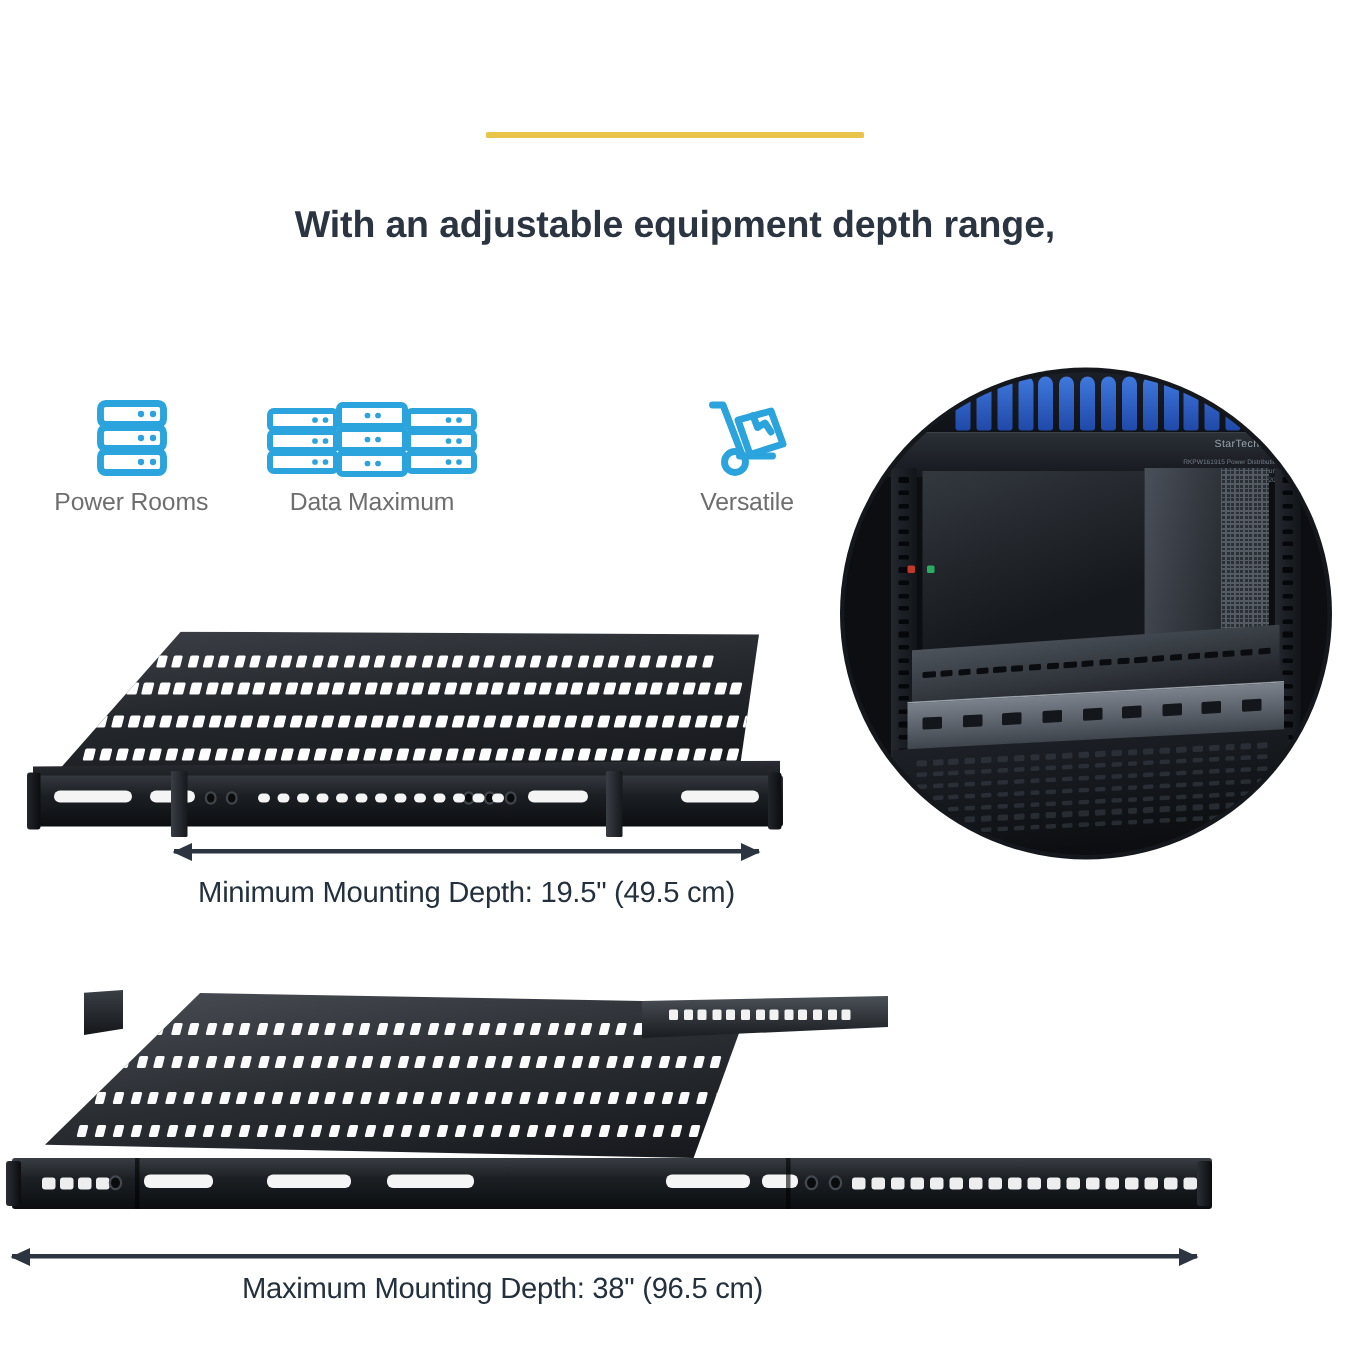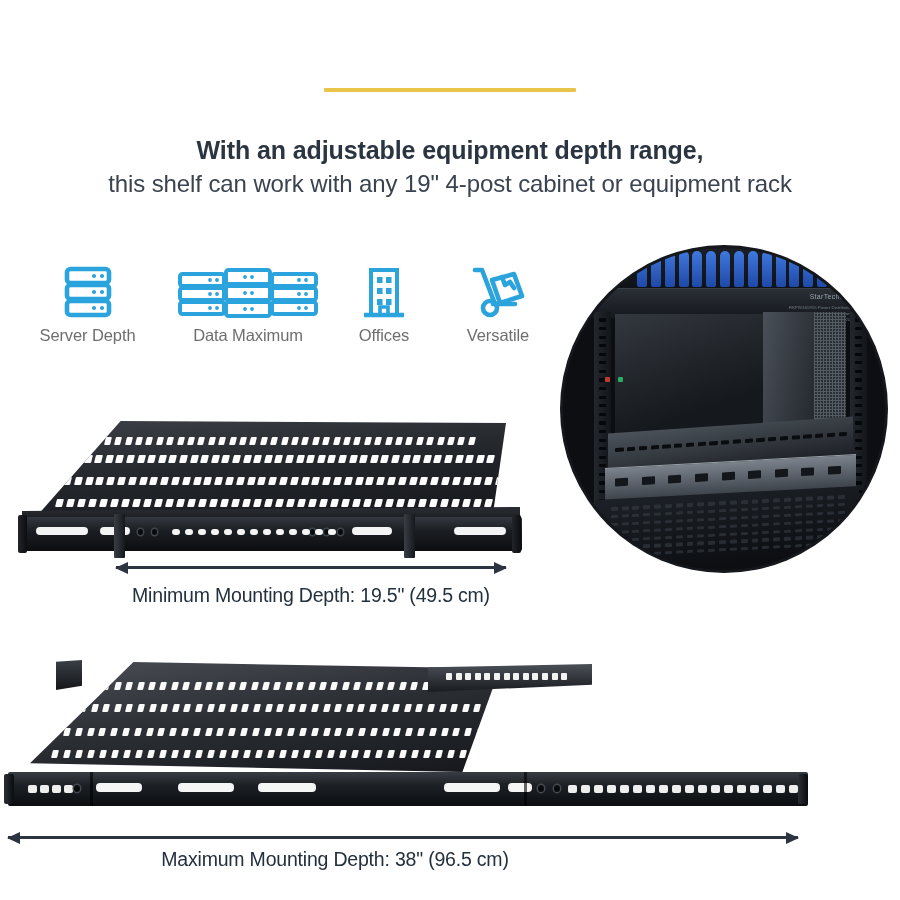--- a/index.html
+++ b/index.html
@@ -170,39 +170,38 @@
     font-size:19.5px;font-weight:400;color:#23303d;letter-spacing:-.2px;
   }
 </style>
 </head>
 <body>
 
 <div class="page">
 
   <div class="title-rule"></div>
   <div class="sub1">With an adjustable equipment depth range,</div>
-  <div class="sub2">this shelf can work with any 19" 4-post cabinet or equipment rack</div>
 
   <div class="icon-row">
 
     <div class="icon-cell" id="cell0">
       <div class="icon-art">
         <svg width="54" height="56" viewBox="0 0 54 56" fill="none" stroke="#2ba3dc" stroke-width="4.6">
           <rect x="6" y="5" width="42" height="14" rx="3.5"></rect>
           <rect x="6" y="21" width="42" height="14" rx="3.5"></rect>
           <rect x="6" y="37" width="42" height="14" rx="3.5"></rect>
           <circle cx="33" cy="12" r="2.1" fill="#2ba3dc" stroke="none"></circle>
           <circle cx="41" cy="12" r="2.1" fill="#2ba3dc" stroke="none"></circle>
           <circle cx="33" cy="28" r="2.1" fill="#2ba3dc" stroke="none"></circle>
           <circle cx="41" cy="28" r="2.1" fill="#2ba3dc" stroke="none"></circle>
           <circle cx="33" cy="44" r="2.1" fill="#2ba3dc" stroke="none"></circle>
           <circle cx="41" cy="44" r="2.1" fill="#2ba3dc" stroke="none"></circle>
         </svg>
       </div>
-      <div class="icon-label">Server Depth</div>
+      <div class="icon-label">Power Rooms</div>
     </div>
 
     <div class="icon-cell" id="cell1">
       <div class="icon-art">
         <svg width="142" height="56" viewBox="0 0 142 56" fill="none" stroke="#2ba3dc" stroke-width="4">
           <g>
             <rect x="3" y="10" width="44" height="12" rx="2.5"></rect>
             <rect x="3" y="24" width="44" height="12" rx="2.5"></rect>
             <rect x="3" y="38" width="44" height="12" rx="2.5"></rect>
             <circle cx="33" cy="16" r="1.9" fill="#2ba3dc" stroke="none"></circle>
@@ -232,36 +231,20 @@
             <circle cx="122" cy="30" r="1.9" fill="#2ba3dc" stroke="none"></circle>
             <circle cx="129" cy="30" r="1.9" fill="#2ba3dc" stroke="none"></circle>
             <circle cx="122" cy="44" r="1.9" fill="#2ba3dc" stroke="none"></circle>
             <circle cx="129" cy="44" r="1.9" fill="#2ba3dc" stroke="none"></circle>
           </g>
         </svg>
       </div>
       <div class="icon-label">Data Maximum</div>
     </div>
 
-    <div class="icon-cell" id="cell2">
-      <div class="icon-art">
-        <svg width="48" height="56" viewBox="0 0 48 56" fill="none" stroke="#2ba3dc" stroke-width="4">
-          <path d="M11 50V6h26v44"></path>
-          <line x1="4" y1="51" x2="44" y2="51" stroke-width="4.5"></line>
-          <rect x="17" y="13" width="5.5" height="6" fill="#2ba3dc" stroke="none"></rect>
-          <rect x="26" y="13" width="5.5" height="6" fill="#2ba3dc" stroke="none"></rect>
-          <rect x="17" y="24" width="5.5" height="6" fill="#2ba3dc" stroke="none"></rect>
-          <rect x="26" y="24" width="5.5" height="6" fill="#2ba3dc" stroke="none"></rect>
-          <rect x="17" y="35" width="5.5" height="6" fill="#2ba3dc" stroke="none"></rect>
-          <rect x="26" y="35" width="5.5" height="6" fill="#2ba3dc" stroke="none"></rect>
-          <path d="M20 50v-7h8v7" stroke-width="3.6"></path>
-        </svg>
-      </div>
-      <div class="icon-label">Offices</div>
-    </div>
 
     <div class="icon-cell" id="cell3">
       <div class="icon-art">
         <svg width="58" height="56" viewBox="0 0 58 56" fill="none" stroke="#2ba3dc" stroke-width="4.6" stroke-linecap="round" stroke-linejoin="round">
           <path d="M6 6h7l13 34"></path>
           <path d="M24 40h22"></path>
           <circle cx="21" cy="44" r="7"></circle>
           <path d="M23 16l22-6 8 22-22 7z"></path>
           <path d="M33 13l3 8 5-3 4 6"></path>
         </svg>

